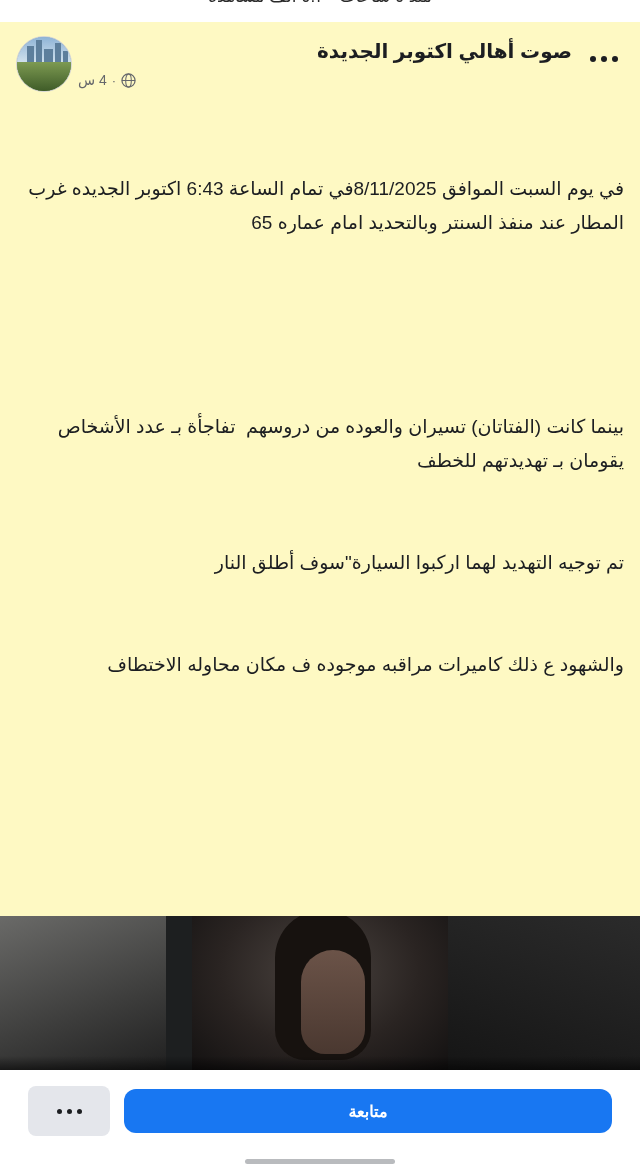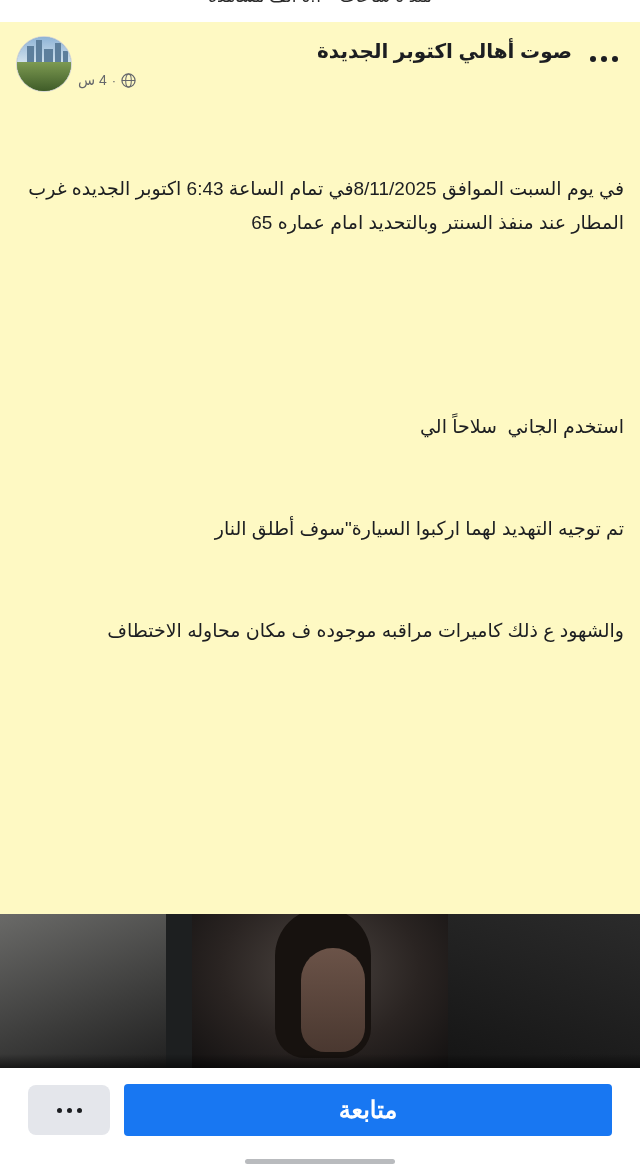--- a/index.html
+++ b/index.html
@@ -198,26 +198,26 @@
     align-items: center;
     justify-content: center;
     cursor: pointer;
   }
   .secondary-btn .dots { display:flex; gap: 5px; }
   .secondary-btn .dots i {
     width: 5px; height: 5px; border-radius: 50%; background: #1c1e21; display:block;
   }
   .primary-btn {
     flex: 1 1 auto;
-    height: 52px;
+    height: 44px;
     background: #1877f2;
     color: #ffffff;
     border: none;
-    border-radius: 4px;
-    font-size: 24px;
+    border-radius: 12px;
+    font-size: 16px;
     font-weight: bold;
     font-family: "Liberation Sans", sans-serif;
     cursor: pointer;
   }
 
   
   .home-indicator-wrap {
     height: 30px;
     display: flex;
     align-items: center;
@@ -270,21 +270,21 @@
       <div class="bld b2"></div>
       <div class="bld b3"></div>
       <div class="bld b4"></div>
       <div class="bld b5"></div>
     </div>
   </div>
 
   <div class="post-body">
     <p>في يوم السبت الموافق 8/11/2025في تمام الساعة 6:43 اكتوبر الجديده غرب المطار عند منفذ السنتر وبالتحديد امام عماره 65</p>
     <div class="blank"></div>
-    <p>استخدم الجاني  سلاحاً الي</p>
+    <p>بينما كانت (الفتاتان) تسيران والعوده من دروسهم  تفاجأة بـ عدد الأشخاص يقومان بـ تهديدتهم للخطف</p>
     <p>تم توجيه التهديد لهما اركبوا السيارة"سوف أطلق النار</p>
     <p>والشهود ع ذلك كاميرات مراقبه موجوده ف مكان محاوله الاختطاف</p>
     
     
     
     
     
     
   </div>
 

